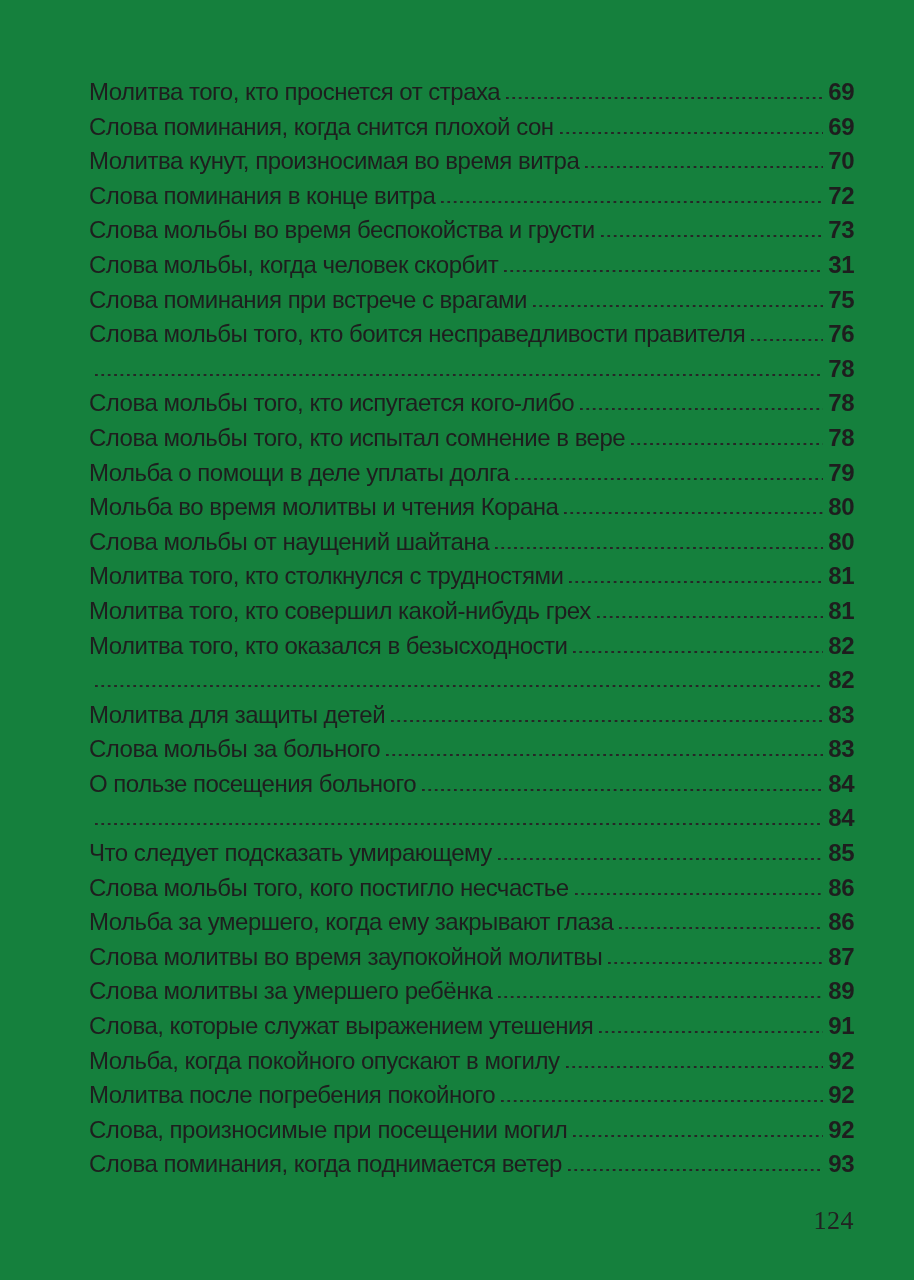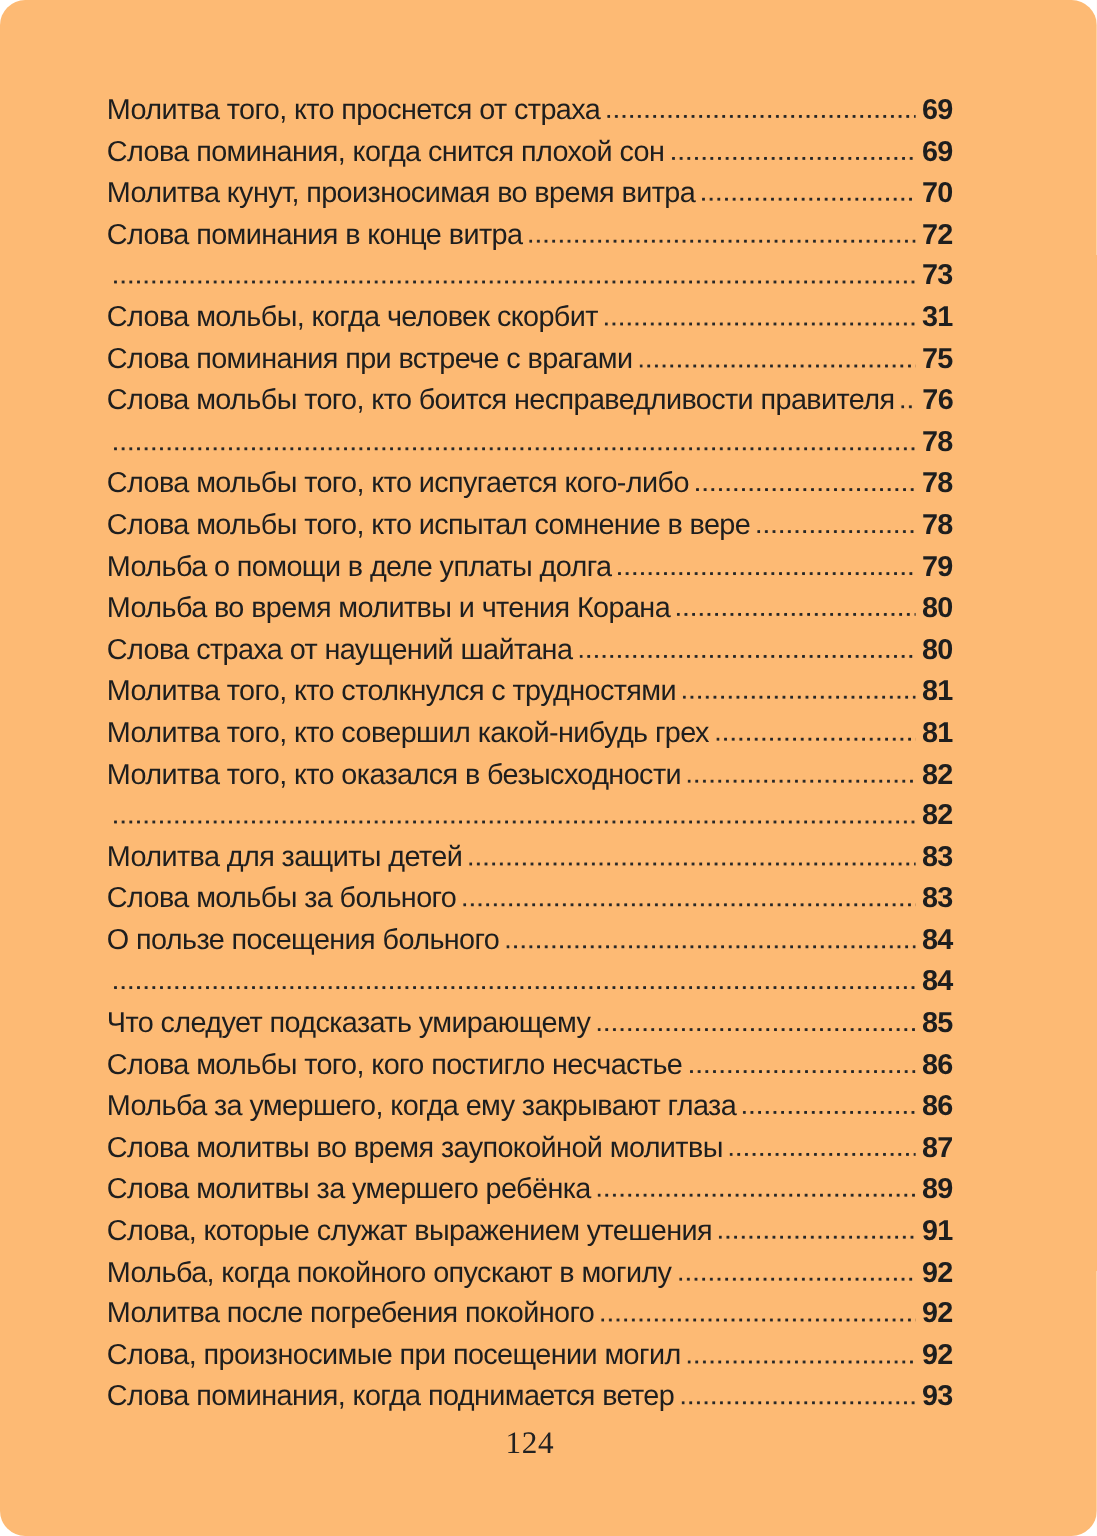--- a/index.html
+++ b/index.html
@@ -7,26 +7,25 @@
     padding: 0;
     width: 914px;
     height: 1280px;
     overflow: hidden;
     background: #ffffff;
   }
   .page {
     position: relative;
     width: 914px;
     height: 1280px;
-    background: #fdba74;
+    background: #15803d;
     box-sizing: border-box;
-    padding: 78px 120px 0 89px;
+    padding: 78px 60px 0 89px;
     font-family: "Liberation Sans", "DejaVu Sans", sans-serif;
     color: #1e1e1e;
-    border-radius: 21px;
   }
   .toc {
     width: 100%;
   }
   .toc-row {
     display: flex;
     align-items: baseline;
     height: 34.6px;
     font-size: 24px;
     letter-spacing: -0.5px;
@@ -48,22 +47,22 @@
     background-repeat: repeat-x;
     background-position: left bottom;
   }
   .toc-page {
     flex: 0 0 auto;
     min-width: 26px;
     text-align: right;
     font-weight: 700;
   }
   .footer {
-    margin-top: 3px;
-    text-align: center;
+    margin-top: 21px;
+    text-align: right;
     font-family: "Liberation Serif", "DejaVu Serif", serif;
     font-size: 26px;
     letter-spacing: 0.5px;
     color: #222222;
   }
 </style>
 </head>
 <body>
 
 <div class="page">
@@ -86,20 +85,21 @@
     <span class="toc-page">70</span>
   </div>
 
   <div class="toc-row">
     <span class="toc-title">Слова поминания в конце витра</span>
     <span class="toc-leader"></span>
     <span class="toc-page">72</span>
   </div>
 
   <div class="toc-row">
+    <span class="toc-title">Слова мольбы во время беспокойства и грусти</span>
     <span class="toc-leader"></span>
     <span class="toc-page">73</span>
   </div>
 
   <div class="toc-row">
     <span class="toc-title">Слова мольбы, когда человек скорбит</span>
     <span class="toc-leader"></span>
     <span class="toc-page">31</span>
   </div>
 
@@ -138,21 +138,21 @@
     <span class="toc-page">79</span>
   </div>
 
   <div class="toc-row">
     <span class="toc-title">Мольба во время молитвы и чтения Корана</span>
     <span class="toc-leader"></span>
     <span class="toc-page">80</span>
   </div>
 
   <div class="toc-row">
-    <span class="toc-title">Слова страха от наущений шайтана</span>
+    <span class="toc-title">Слова мольбы от наущений шайтана</span>
     <span class="toc-leader"></span>
     <span class="toc-page">80</span>
   </div>
 
   <div class="toc-row">
     <span class="toc-title">Молитва того, кто столкнулся с трудностями</span>
     <span class="toc-leader"></span>
     <span class="toc-page">81</span>
   </div>
 

